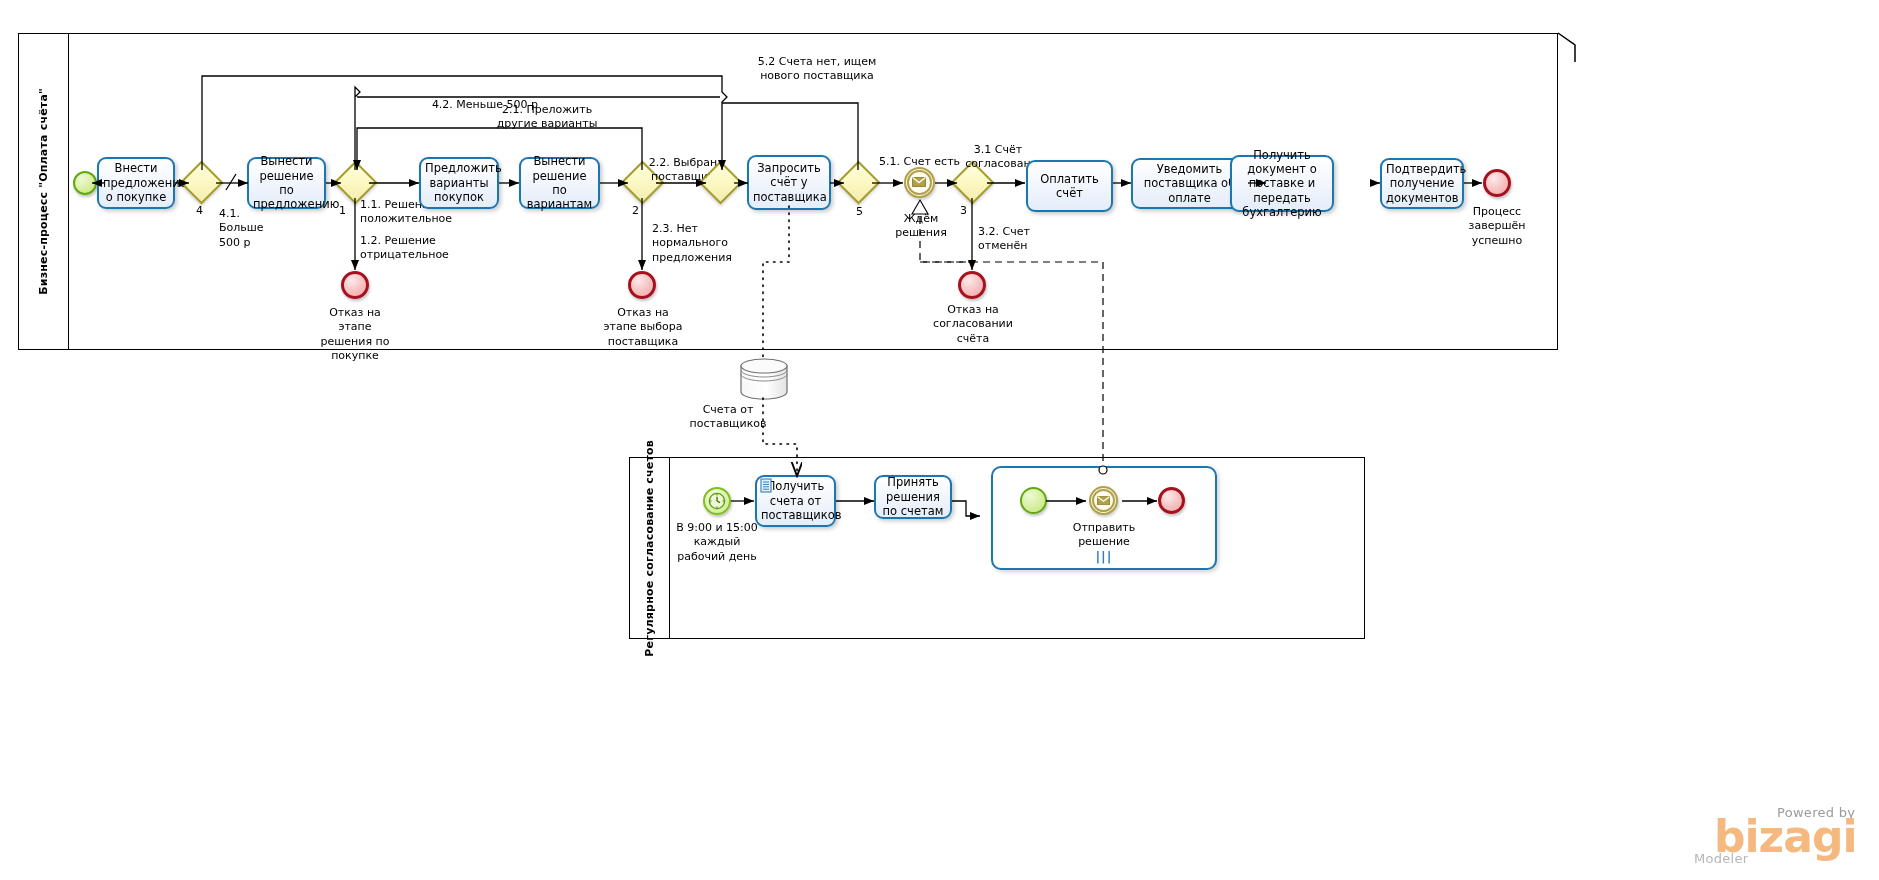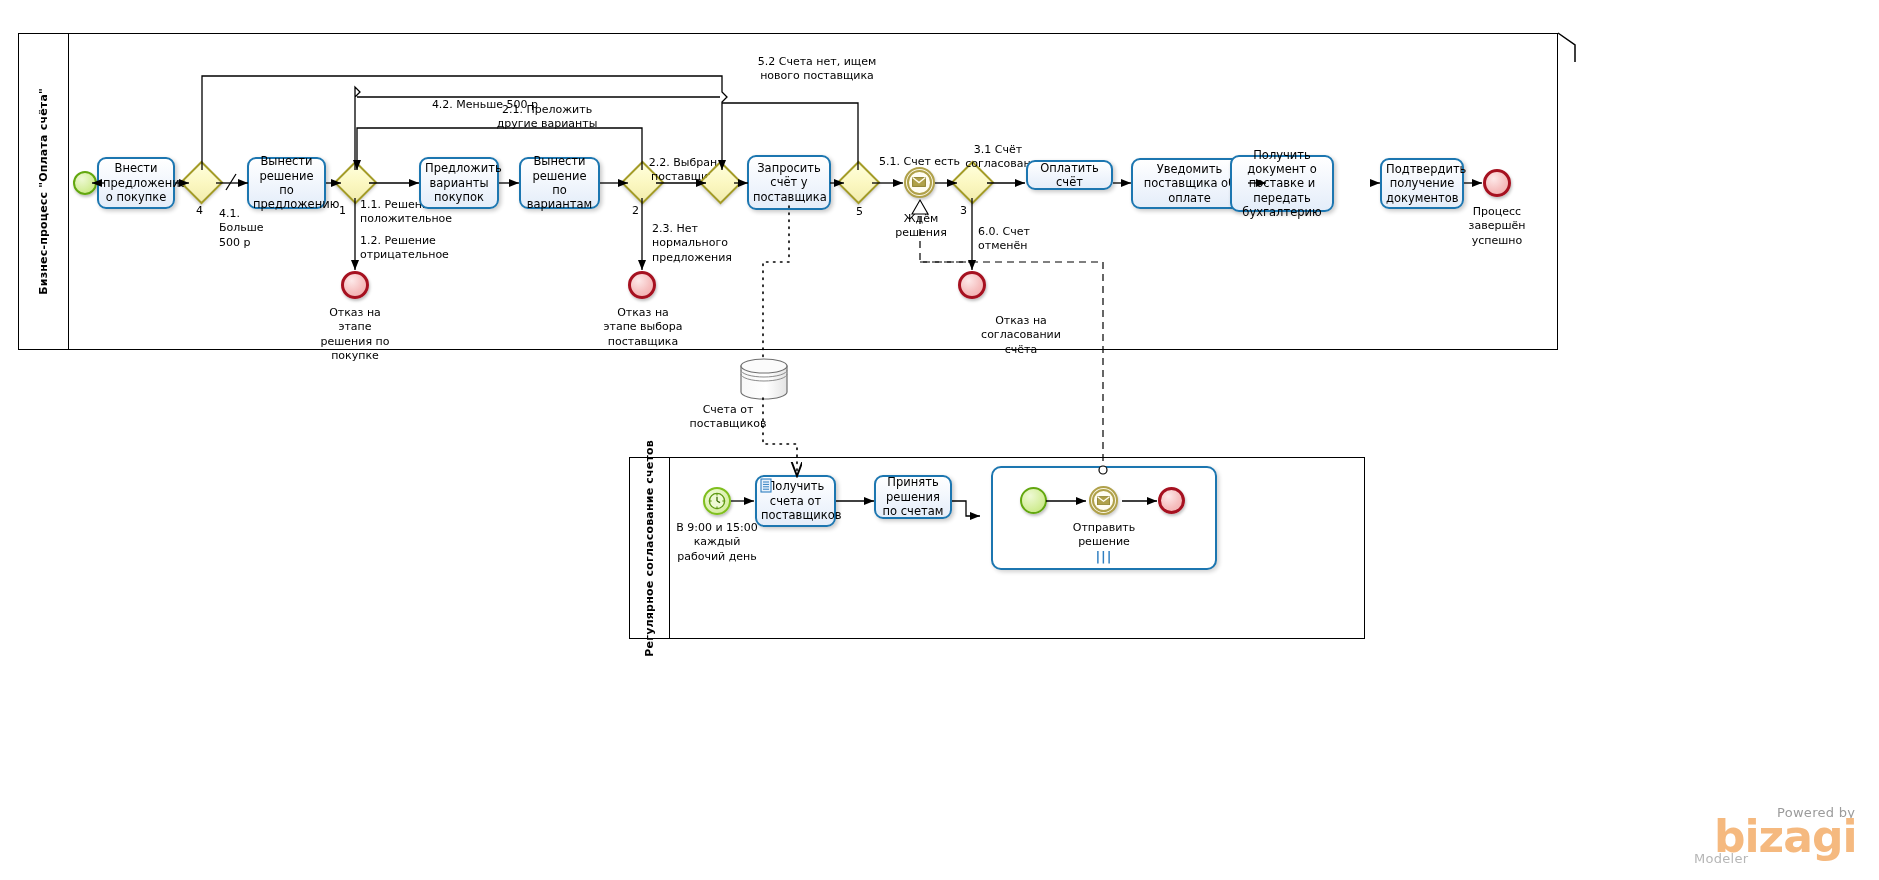--- a/index.html
+++ b/index.html
@@ -223,23 +223,23 @@
   <svg class="edges" style="z-index:3;">
     <polygon points="920,200 928,214 912,214" fill="#fff" stroke="#000" stroke-width="1.1"></polygon>
   </svg>
   <div class="lbl" style="left:888px;top:212px;width:66px;">Ждём решения</div>
 
   <div class="gw" style="left:957px;top:167px;width:31px;height:31px;">
     <div class="dia"></div>
   </div>
   <div class="num" style="left:960px;top:204px;">3</div>
   <div class="lbl" style="left:958px;top:143px;width:80px;">3.1 Счёт согласован</div>
-  <div class="lbl left" style="left:978px;top:225px;width:72px;">6.0.  Счет отменён</div>
-
-  <div class="task" style="left:1026px;top:160px;width:87px;height:30px;">
+  <div class="lbl left" style="left:978px;top:225px;width:72px;">3.2.  Счет отменён</div>
+
+  <div class="task" style="left:1026px;top:160px;width:87px;height:52px;">
     <span class="tasktext">Оплатить счёт</span>
   </div>
 
   <div class="task" style="left:1131px;top:158px;width:117px;height:51px;">
     <span class="tasktext">Уведомить поставщика об оплате</span>
   </div>
 
   <div class="task" style="left:1230px;top:155px;width:104px;height:57px;align-items:center;">
     <span class="tasktext">Получить документ о поставке и передать бухгалтерию</span>
   </div>
@@ -251,21 +251,21 @@
   <div class="ev ev-end" style="left:1483px;top:169px;width:28px;height:28px;"></div>
   <div class="lbl" style="left:1461px;top:205px;width:72px;">Процесс завершён успешно</div>
 
   <div class="ev ev-end" style="left:341px;top:271px;width:28px;height:28px;"></div>
   <div class="lbl" style="left:312px;top:306px;width:86px;">Отказ на этапе решения по покупке</div>
 
   <div class="ev ev-end" style="left:628px;top:271px;width:28px;height:28px;"></div>
   <div class="lbl" style="left:600px;top:306px;width:86px;">Отказ на этапе выбора поставщика</div>
 
   <div class="ev ev-end" style="left:958px;top:271px;width:28px;height:28px;"></div>
-  <div class="lbl" style="left:930px;top:314px;width:86px;margin-left:48px;">Отказ на согласовании счёта</div>
+  <div class="lbl" style="left:930px;top:303px;width:86px;">Отказ на согласовании счёта</div>
 
   <div class="datastore" style="left:738px;top:358px;width:52px;height:42px;">
     <svg width="52" height="42" viewBox="0 0 52 42">
       <defs>
         <linearGradient id="dsg" x1="0" y1="0" x2="1" y2="0">
           <stop offset="0%" stop-color="#f7f7f7"></stop>
             <stop offset="55%" stop-color="#ffffff"></stop>
           <stop offset="100%" stop-color="#e3e3e3"></stop>
         </linearGradient>
       </defs>

